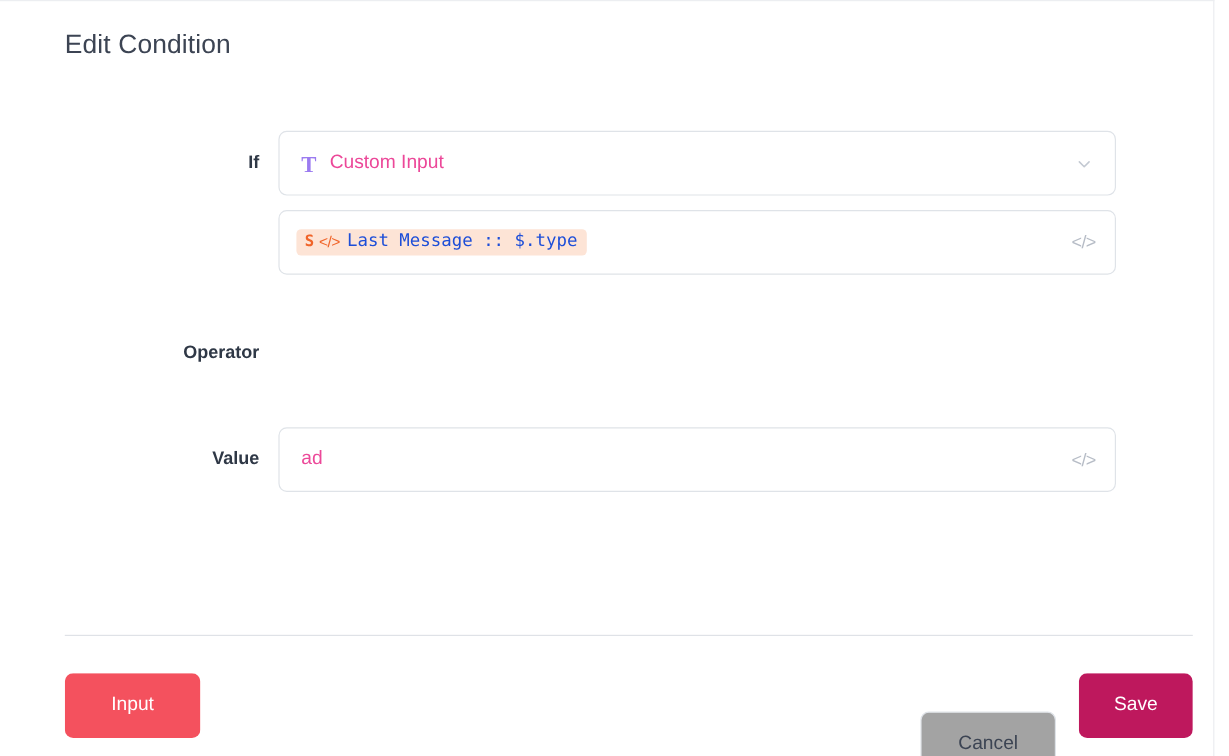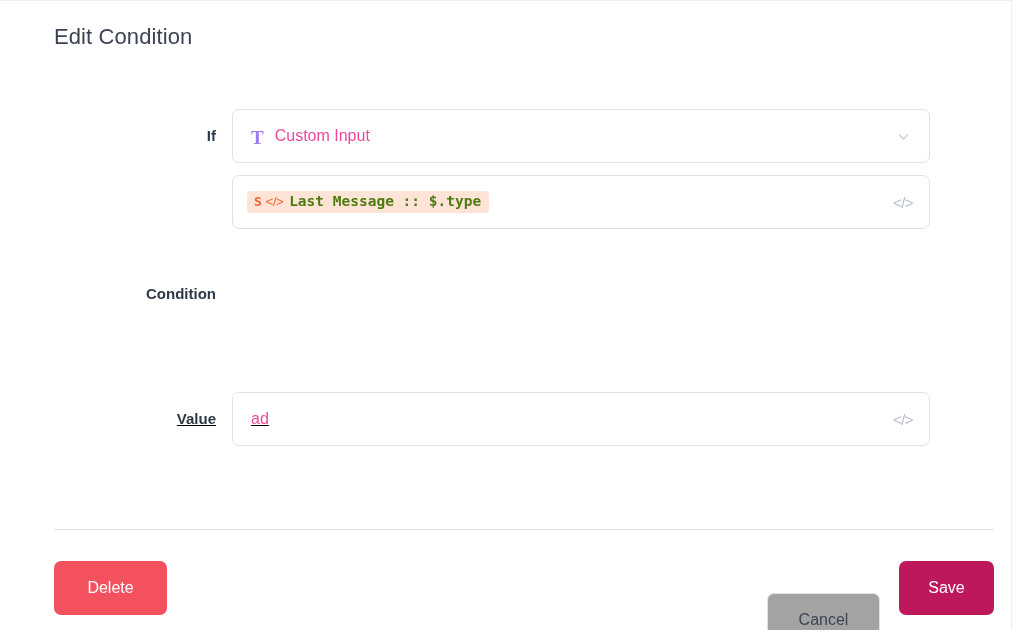--- a/index.html
+++ b/index.html
@@ -148,22 +148,22 @@
   .token .tok-code {
     font-size: 13px;
     color: #f06429;
     margin-right: 6px;
     letter-spacing: -0.5px;
     font-family: "Liberation Sans", sans-serif;
   }
   .token .tok-text {
     font-family: "DejaVu Sans Mono", monospace;
     font-size: 14.5px;
-    font-weight: 700;
-    color: #4d7c0f;
+    font-weight: 400;
+    color: #1d4ed8;
     white-space: pre;
   }
 
   
   .divider {
     position: absolute;
     left: 54px;
     top: 529px;
     width: 940px;
     height: 1px;
@@ -240,32 +240,32 @@
         <span class="tok-code">&lt;/&gt;</span>
         <span class="tok-text">Last Message :: $.type</span>
       </span>
       <span class="ctrl-icon">
         <span class="code-icon">&lt;/&gt;</span>
       </span>
     </div>
   </div>
 
   <div class="row" style="left:0px; top:267px;">
-    <div class="field-label">Condition</div>
-  </div>
-
-  <div class="row" style="left:0px; top:392px;text-decoration:underline;">
+    <div class="field-label">Operator</div>
+  </div>
+
+  <div class="row" style="left:0px; top:356px;">
     <div class="field-label">Value</div>
     <div class="control">
       <span class="value-text">ad</span>
       <span class="ctrl-icon">
         <span class="code-icon">&lt;/&gt;</span>
       </span>
     </div>
   </div>
 
   <div class="divider"></div>
 
-  <div class="btn btn-delete">Delete</div>
+  <div class="btn btn-delete">Input</div>
   <div class="btn btn-cancel">Cancel</div>
   <div class="btn btn-save">Save</div>
 
 </div>
 
 </body></html>

